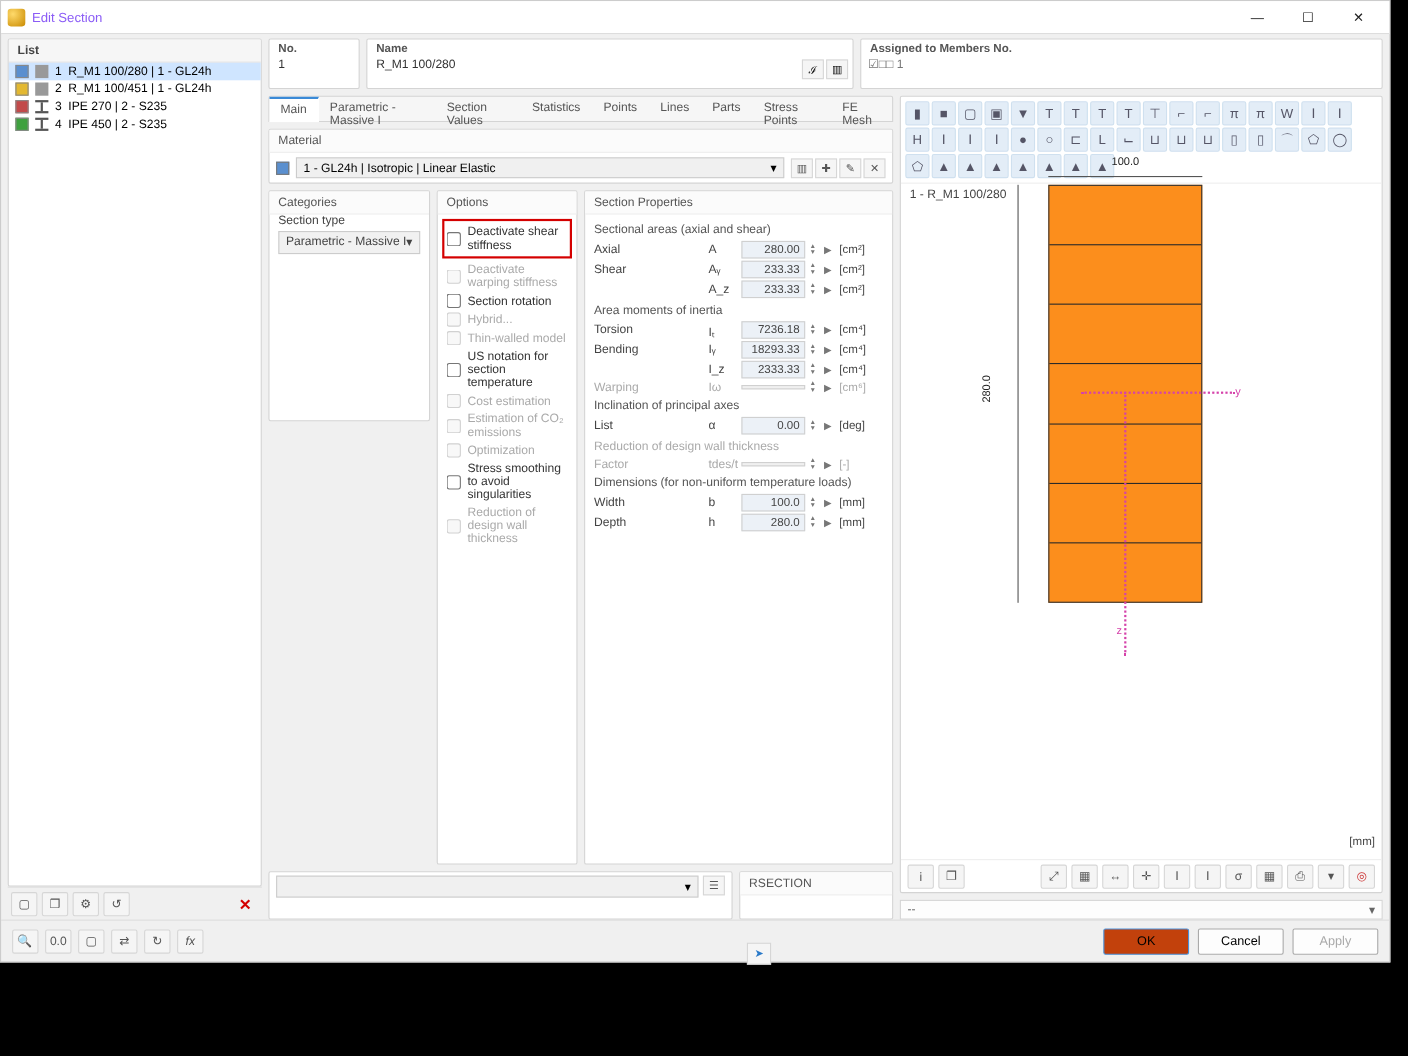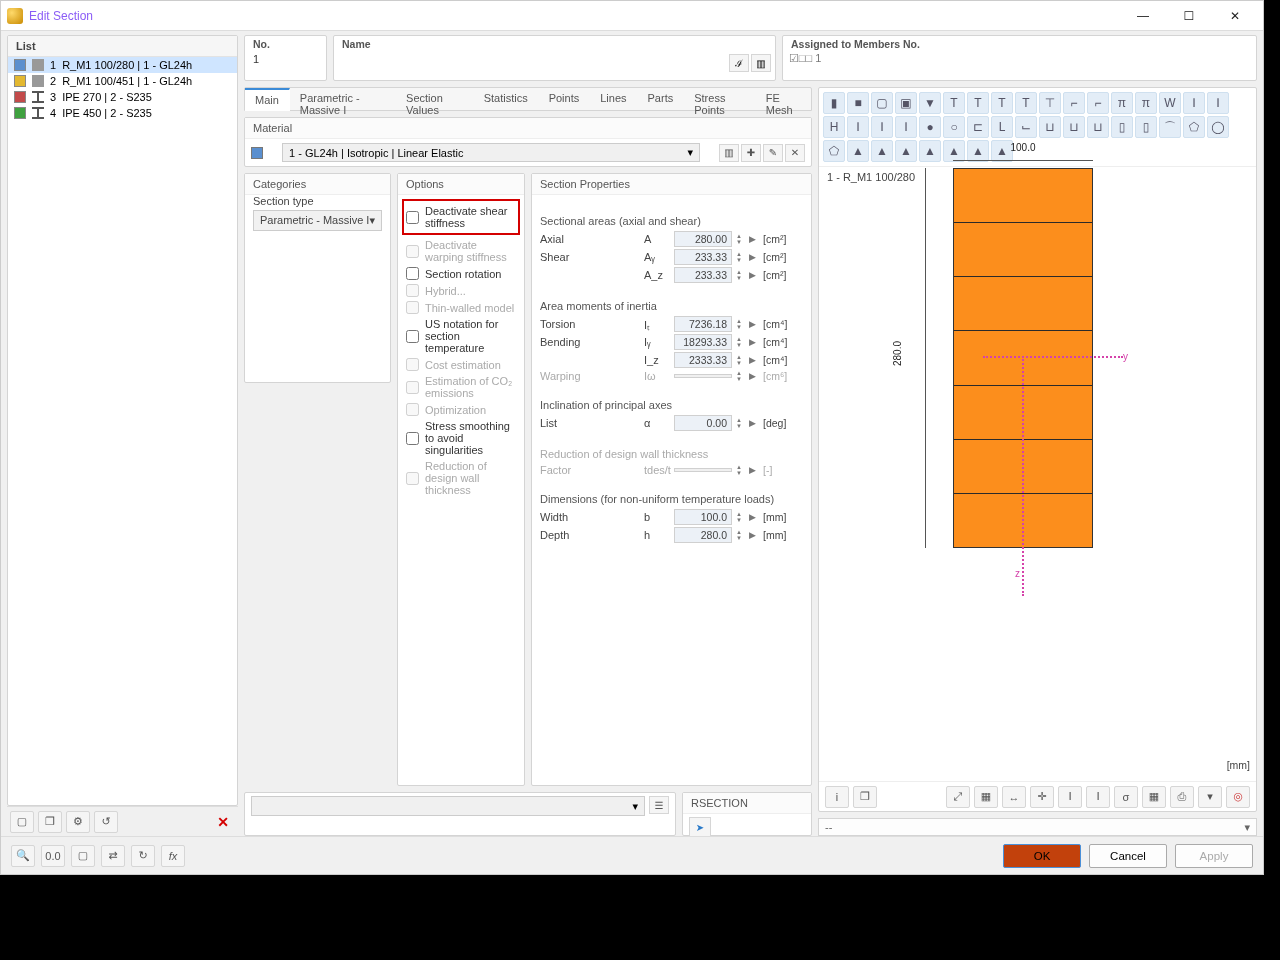--- a/index.html
+++ b/index.html
@@ -34,44 +34,44 @@
 .name-btns { position:absolute; right:4px; top:18px; display:flex; gap:2px; }
 .smbtn { width:20px; height:18px; border:1px solid #d6d6d6; background:#f5f5f5; display:flex; align-items:center; justify-content:center; font-size:10px; }
 .right-top { width: 475px; }
 .checks { padding: 2px 6px 5px 6px; font-size: 11px; color: #777; }
 .tabs { background: #f6f6f6; border: 1px solid #d4d4d4; border-radius: 2px 2px 0 0; display: flex; height: 24px; font-size: 11px; }
 .tab { padding: 4px 10px; color: #555; border-right: 1px solid transparent; }
 .tab.active { background: #fff; border-bottom: 1px solid #fff; margin-bottom: -1px; border-top: 2px solid #3a8ad7; }
 .mid-body { display: flex; gap: 6px; flex: 1; }
 .midcol-l { width: 280px; display: flex; flex-direction: row; gap: 6px; }
 .midcol-r { flex: 1; display: flex; flex-direction: column; gap: 6px; }
-.material-row { display:flex; align-items:center; padding: 4px 6px; gap:19px; }
+.material-row { display:flex; align-items:center; padding: 4px 6px; gap:6px; }
 .material-sw { width:12px; height:12px; background:#5a8fcf; border:1px solid #777; }
 .select { flex:1; background:#f0f0f0; border:1px solid #ccc; font-size:11px; padding:2px 6px; display:flex; align-items:center; justify-content:space-between; }
 .section-type { padding: 0 8px 8px 8px; font-size: 11px; color:#444; }
 .dd { background:#f1f1f1; border:1px solid #ccc; padding:3px 6px; margin-top:3px; display:flex; justify-content:space-between; font-size:11px; }
 .options-list { padding: 4px 8px; font-size: 11px; color:#333; }
 .opt { display:flex; align-items:center; gap:6px; padding: 2px 0; }
 .opt.disabled { color:#aaa; }
 .opt input { width:13px; height:13px; }
 .highlight-box { border: 2px solid #d40000; padding: 2px; margin: 0 -4px 2px -4px; }
 .props-inner { padding: 4px 8px; font-size: 11px; color:#444; }
-.props-group { font-size:11px; color:#555; padding: 4px 0 3px 0; margin-top: 12px; }
+.props-group { font-size:11px; color:#555; padding: 4px 0 3px 0; }
 .prow { display:flex; align-items:center; gap:4px; padding:1px 0; }
 .prow.disabled { color: #aaa; }
 .pname { flex:1; }
 .psym { width: 26px; text-align:left; }
 .pval { width: 58px; text-align:right; background:#ecf1f7; border:1px solid #d0d0d0; padding:1px 4px; font-size:10.5px; }
 .pval.dis { background:#f0f0f0; color:#bbb; }
 .pspin { width:9px; display:flex; flex-direction:column; font-size:6px; color:#777; line-height:6px; }
 .pplay { width:10px; color:#777; font-size:9px; }
 .punit { width: 40px; font-size: 10.5px; }
 .comment-row { display:flex; gap:6px; height: 44px; }
 .comment-box { flex:1; }
-.rsection-box { width: 130px; }
+.rsection-box { width: 140px; gap: 40px; }
 .preview { flex:1; position:relative; border:1px solid #d4d4d4; background:#fff; border-radius:2px; }
 .shape-palette { display:flex; flex-wrap:wrap; gap:2px; padding:4px; border-bottom:1px solid #eee; }
 .shape { width:22px; height:22px; background:#e3edf7; border:1px solid #cfe0ef; border-radius:2px; display:flex; align-items:center; justify-content:center; font-size:12px; color:#556; }
 .footer { height: 38px; border-top: 1px solid #ddd; display:flex; align-items:center; padding: 0 10px; gap:8px; }
 .footer-left { display:flex; gap:6px; }
 .footer-right { margin-left:auto; display:flex; gap:8px; }
 .btn-std { width:78px; height:24px; border:1px solid #aaa; background:#fdfdfd; font-size:11.5px; border-radius:2px; }
 .btn-std.ok { border:1px solid #4a90d9; background:#c2410c; }
 .btn-std.disabled { color:#aaa; }
 .preview-label { font-size:11px; color:#444; padding: 4px 8px; }
@@ -154,20 +154,23 @@
 
     <div class="mid">
 
       <div class="top-row">
         <div class="field-box top-no">
           <div class="field-label">No.</div>
           <div class="field-input">1</div>
         </div>
         <div class="field-box top-name">
           <div class="field-label">Name</div>
+          <div class="name-input-row">
+            <div class="field-input" style="flex:1">R_M1 100/280</div>
+          </div>
           <div class="name-btns">
             <div class="smbtn">ℐ</div>
             <div class="smbtn">▥</div>
           </div>
         </div>
         <div class="field-box right-top">
           <div class="field-label">Assigned to Members No.</div>
           <div class="checks">☑□□ 1</div>
         </div>
       </div>

